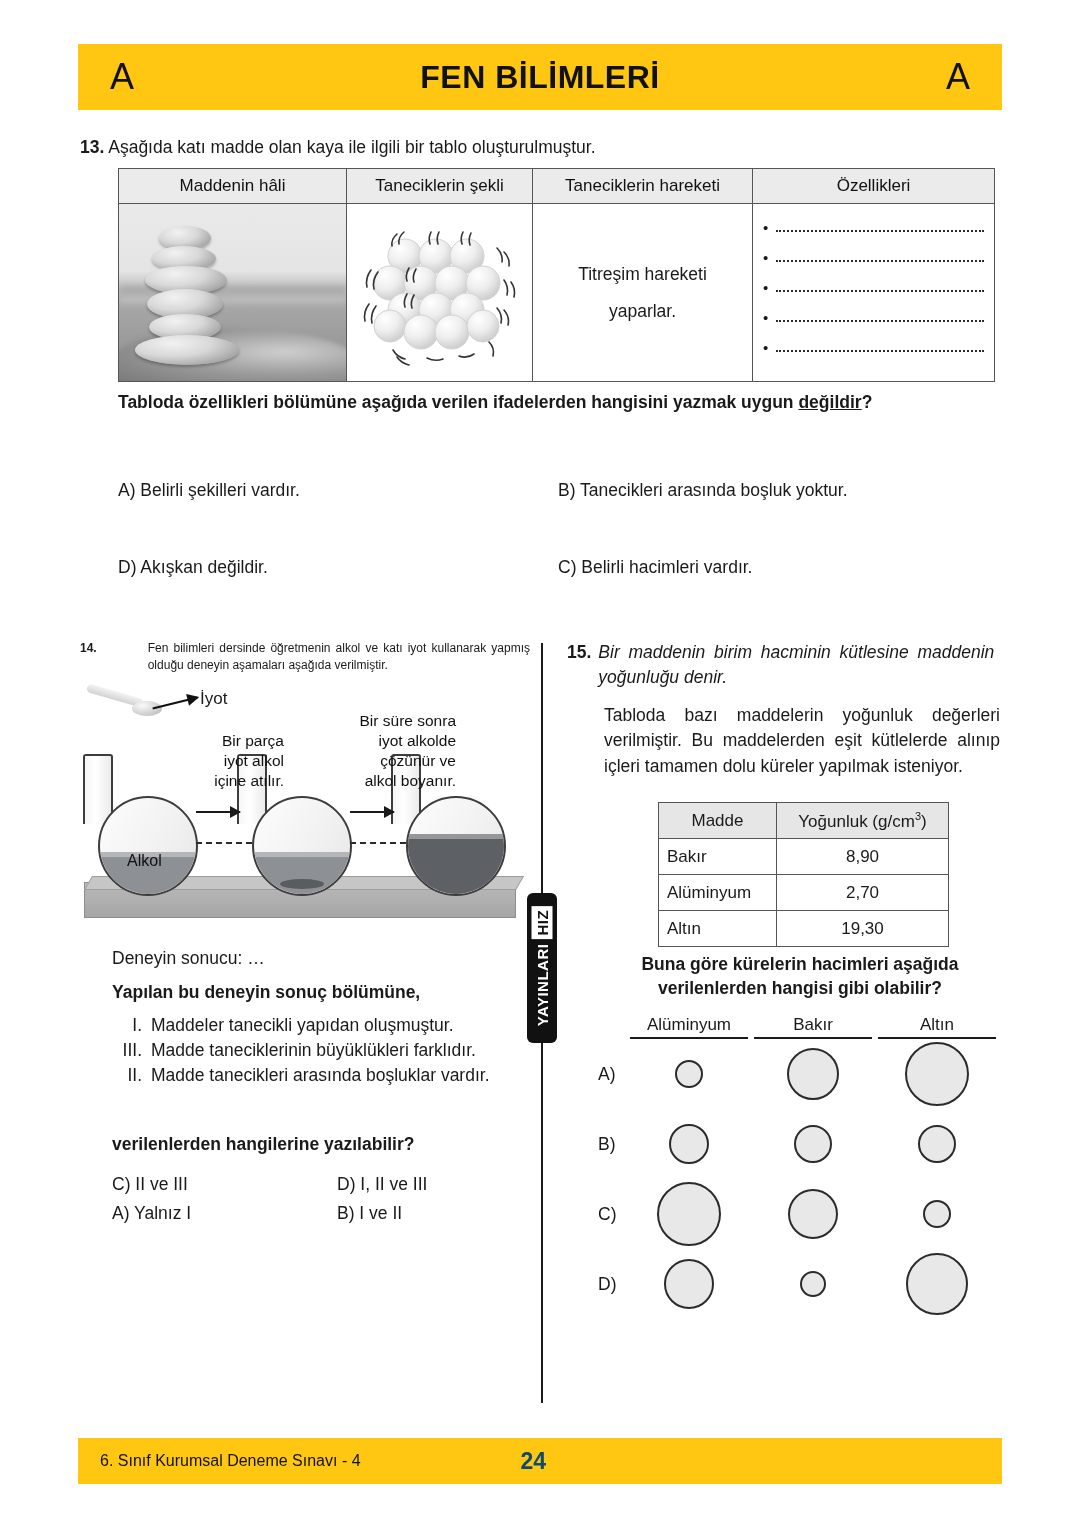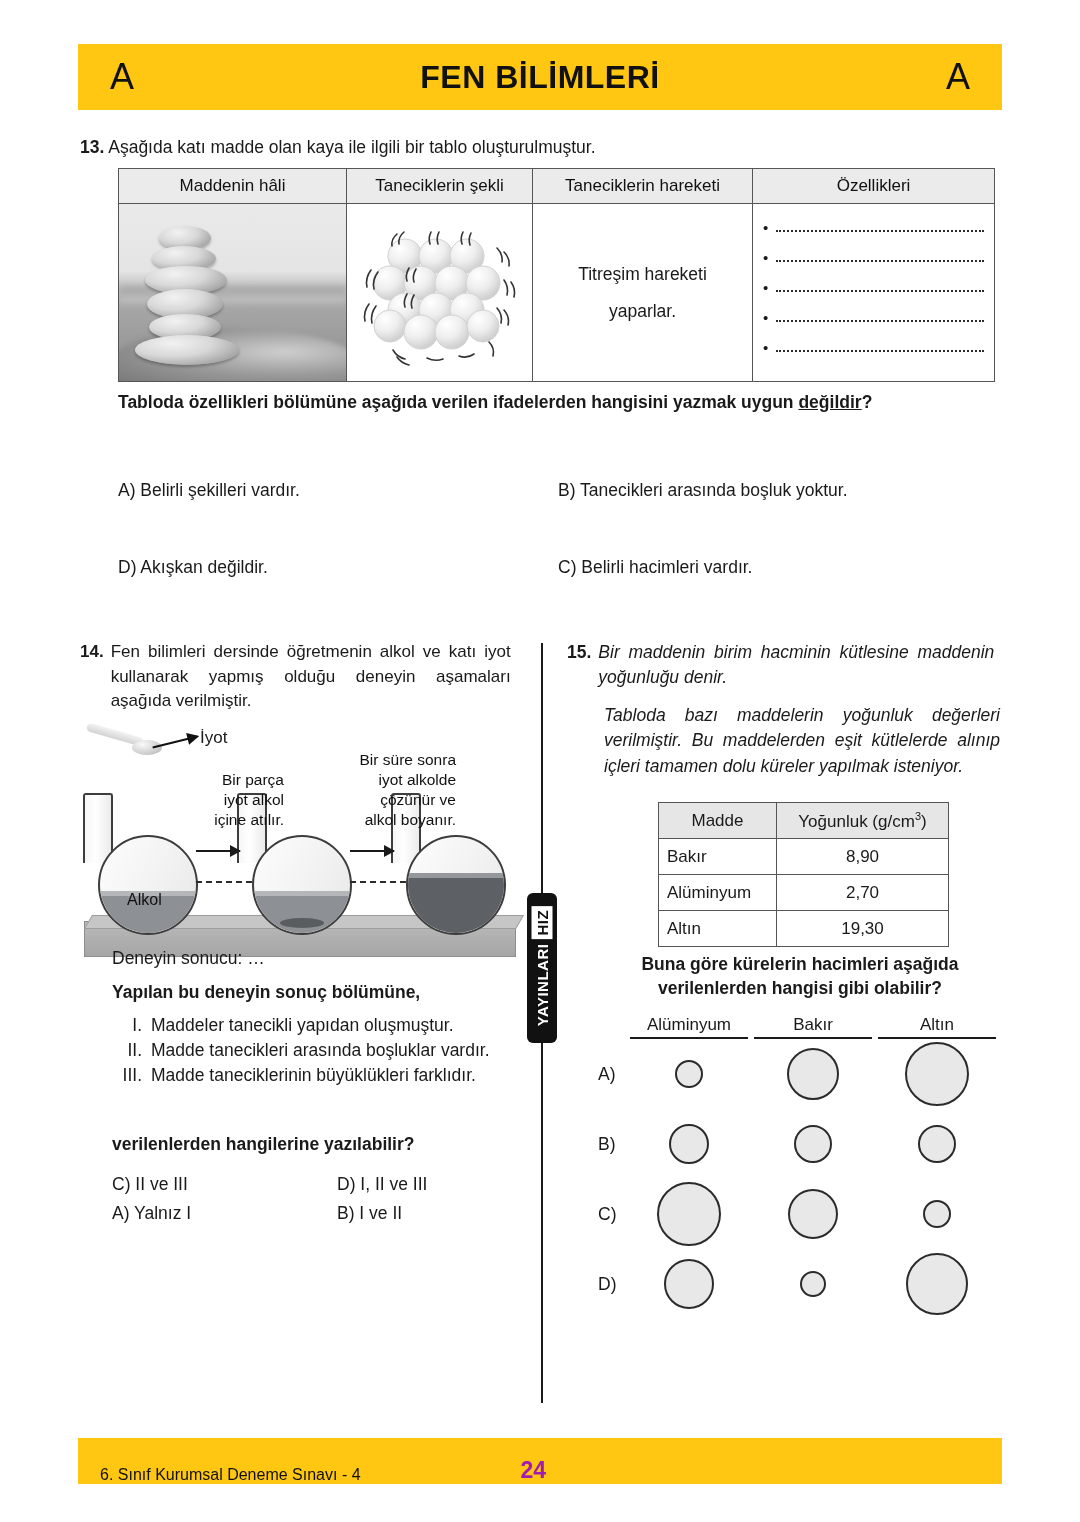--- a/index.html
+++ b/index.html
@@ -185,22 +185,23 @@
     background: #fff; color: #111; padding: 2px 4px;
   }
   #pub-logo .b-part {
     background: #111; color: #fff; padding: 2px 4px;
   }
 
   
   #q14 { position: absolute; left: 80px; top: 640px; width: 450px; }
   #q14-stem {
     display: flex;
-    font-size: 17px;
+    font-size: 12px;
     line-height: 1.45;
+    gap: 44px;
   }
   #q14-stem .num { font-weight: bold; margin-right: 7px; }
   #q14-stem .body { text-align: justify; width: 400px; }
 
   #q14-fig {
     position: relative;
     margin-top: 8px;
     width: 450px;
     height: 235px;
     text-align: right;
@@ -379,21 +380,20 @@
   #q15-stem { display: flex; font-size: 17.5px; line-height: 1.45; }
   #q15-stem .num { font-weight: bold; margin-right: 7px; }
   #q15-stem .body { width: 396px; font-style: italic; text-align: justify; }
   #q15-p2 {
     margin-top: 12px;
     margin-left: 37px;
     width: 396px;
     font-size: 17.5px;
     line-height: 1.45;
     text-align: justify;
-    font-style: italic;
   }
 
   #q15-table {
     position: absolute;
     left: 658px;
     top: 802px;
     width: 290px;
     border-collapse: collapse;
     table-layout: fixed;
   }
@@ -464,32 +464,32 @@
 
   
   .footer-band {
     position: absolute;
     left: 78px;
     bottom: 38px;
     width: 924px;
     height: 46px;
     background: #FFC712;
     display: flex;
-    align-items: flex-end;
+    align-items: center;
   }
   .footer-text {
     margin-left: 22px;
     font-size: 16px;
     color: #111;
   }
   .footer-page {
     margin-left: 160px;
     font-size: 23px;
     font-weight: bold;
-    color: #a21caf;
+    color: #0c4a6e;
   }
 </style>
 </head>
 <body>
 
 <div class="header-band">
   <span class="header-letter">A</span>
   <span class="header-title">FEN BİLİMLERİ</span>
   <span class="header-letter">A</span>
 </div>
@@ -686,26 +686,26 @@
 
 <div id="q14-result">Deneyin sonucu: …</div>
 <div id="q14-bold">Yapılan bu deneyin sonuç bölümüne,</div>
 
 <div id="q14-list">
   <div class="li">
     <span class="rn">I.</span>
     <span class="lt">Maddeler tanecikli yapıdan oluşmuştur.</span>
   </div>
   <div class="li">
+    <span class="rn">III.</span>
+    <span class="lt">Madde taneciklerinin büyüklükleri farklıdır.</span>
+  </div>
+  <div class="li">
     <span class="rn">II.</span>
     <span class="lt">Madde tanecikleri arasında boşluklar vardır.</span>
-  </div>
-  <div class="li">
-    <span class="rn">III.</span>
-    <span class="lt">Madde taneciklerinin büyüklükleri farklıdır.</span>
   </div>
 </div>
 
 <div id="q14-ask">verilenlerden hangilerine yazılabilir?</div>
 
 <div id="q14-opts">
   <div class="row">
     <div>C) II ve III</div>
     <div>D) I, II ve III</div>
   </div>

